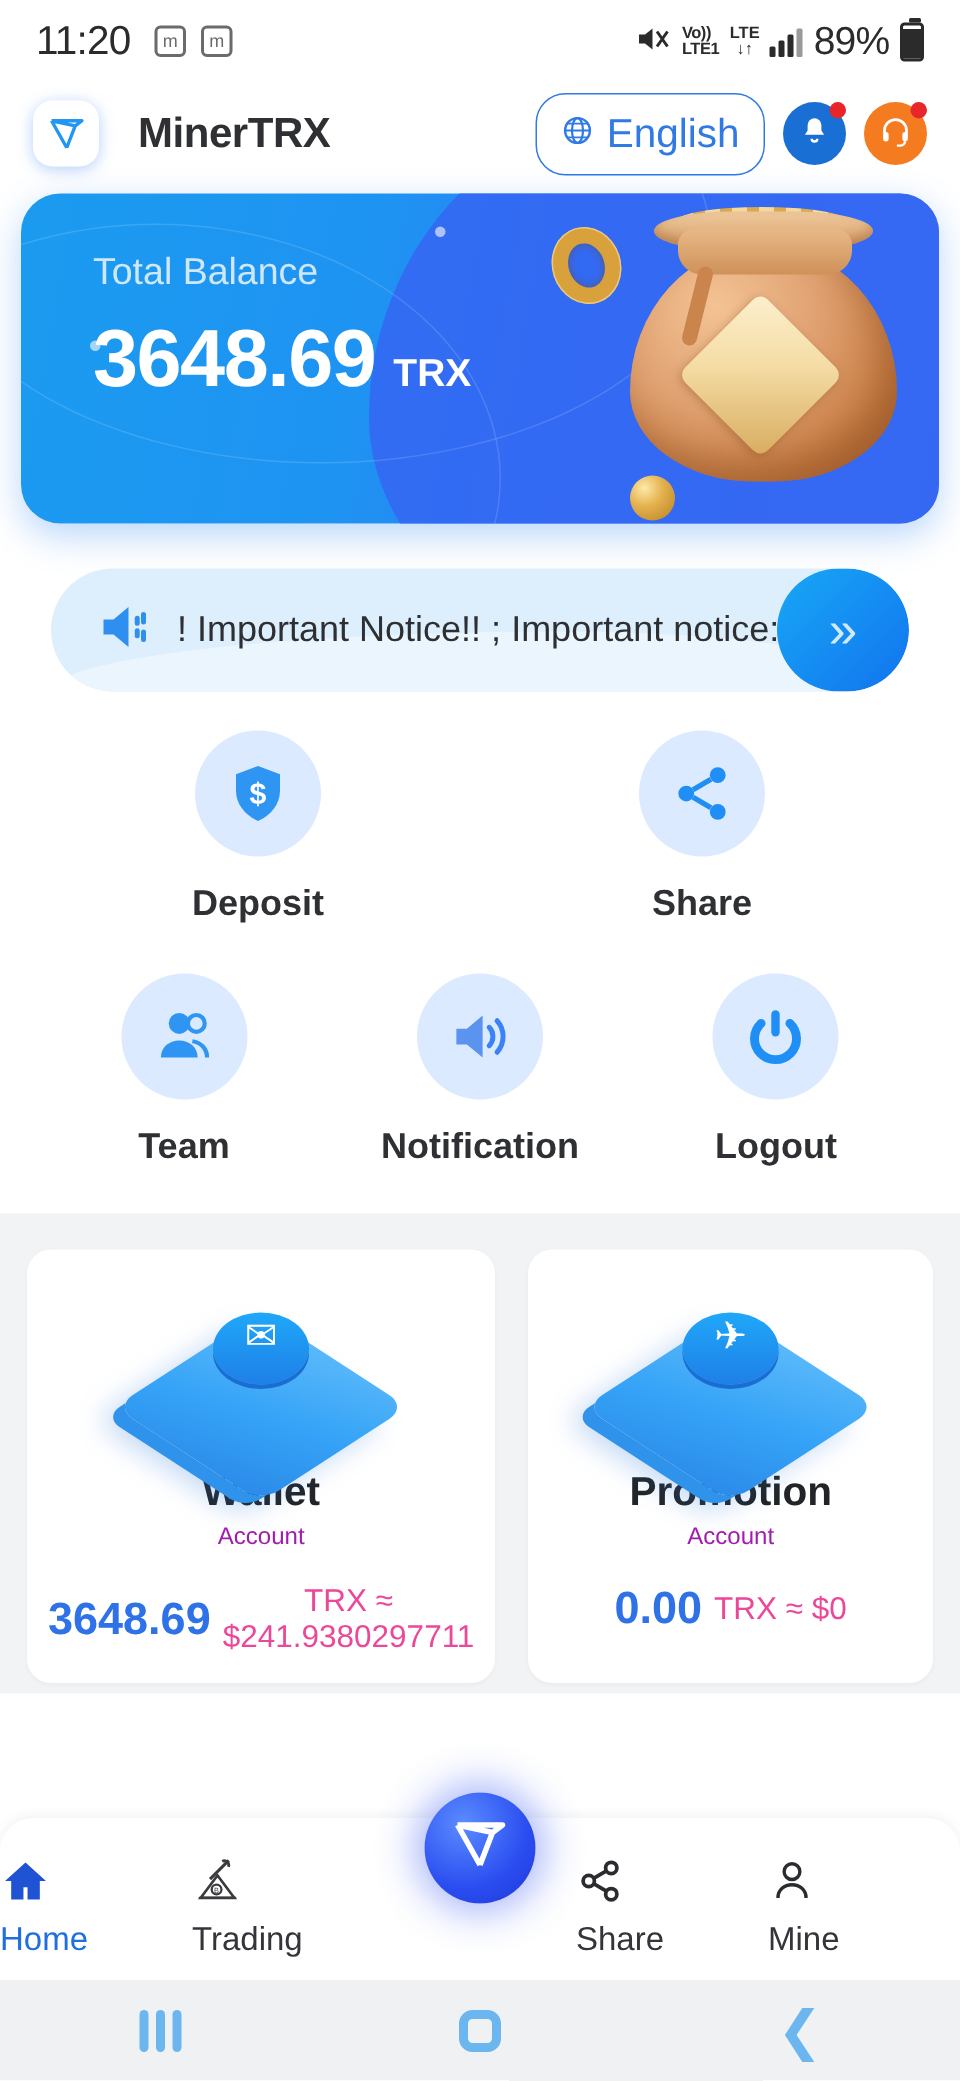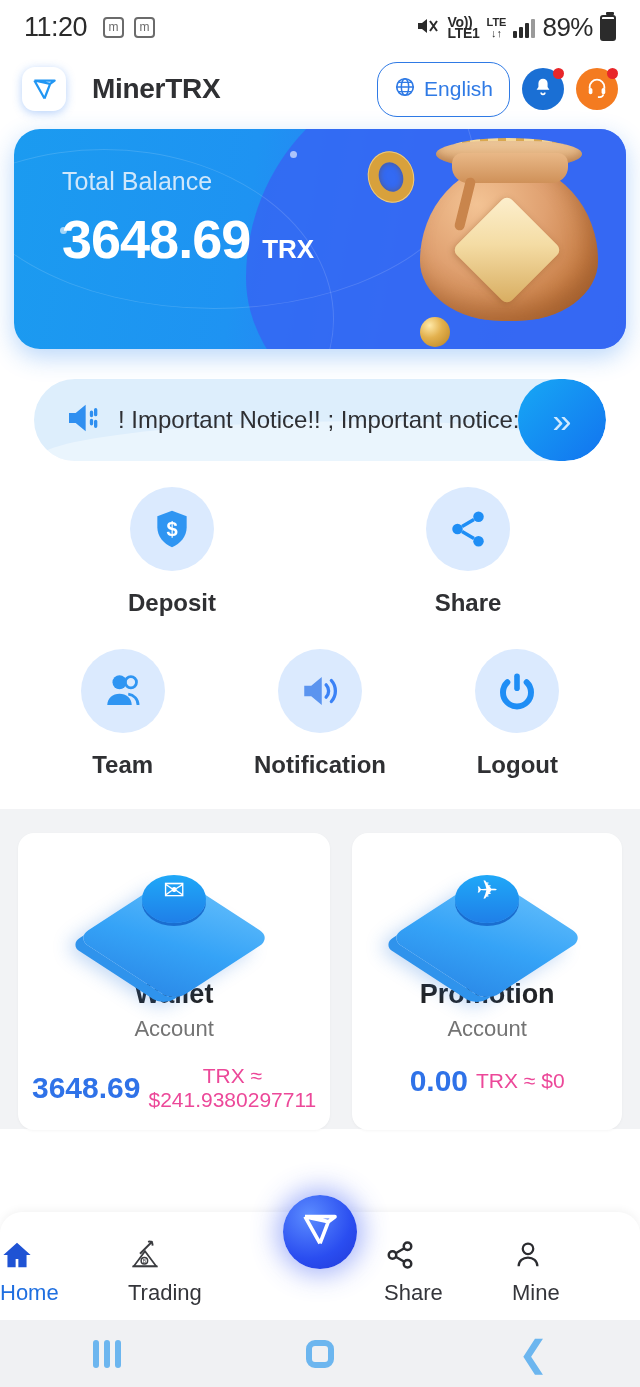--- a/index.html
+++ b/index.html
@@ -17,21 +17,21 @@
     padding:0 24px; color:#2b2b2b;
   }
   .sb-time { font-size:27px; letter-spacing:-0.5px; }
   .sb-appicons { display:flex; gap:10px; margin-left:16px; }
   .sb-appicon {
     width:21px; height:21px; border:2px solid #6b6b6b; border-radius:4px;
     font-size:12px; line-height:17px; text-align:center; color:#6b6b6b;
   }
   .sb-right { margin-left:auto; display:flex; align-items:center; gap:7px; }
   .sb-mute { font-size:20px; line-height:1; }
-  .sb-volte { display:flex; flex-direction:column; font-size:14px; font-weight:normal;
+  .sb-volte { display:flex; flex-direction:column; font-size:11px; font-weight:normal;
               line-height:11px; letter-spacing:-0.3px;justify-content:flex-end; }
   .sb-lte { display:flex; flex-direction:column; font-size:11px; font-weight:bold;
             line-height:11px; align-items:center; }
   .sb-bars { display:flex; align-items:flex-end; gap:2px; height:20px; }
   .sb-bars i { width:4px; background:#2b2b2b; display:block; border-radius:1px; }
   .sb-bars i:nth-child(1){height:7px;} .sb-bars i:nth-child(2){height:11px;}
   .sb-bars i:nth-child(3){height:15px;} .sb-bars i:nth-child(4){height:19px; background:#9a9a9a;}
   .sb-batt-txt { font-size:26px; letter-spacing:-0.5px; }
   .sb-batt { width:16px; height:26px; border:2px solid #2b2b2b; border-radius:3px;
              position:relative; background:linear-gradient(to top,#2b2b2b 89%, #fff 89%); }
@@ -44,21 +44,21 @@
     width:44px; height:44px; border-radius:13px; background:#fff;
     box-shadow:0 2px 10px rgba(40,120,240,0.35);
     display:flex; align-items:center; justify-content:center;
   }
   .app-title { font-size:28px; font-weight:bold; color:#2f3033; margin-left:26px;
                letter-spacing:-0.3px; }
   .hdr-right { margin-left:auto; display:flex; align-items:center; gap:12px; }
   .lang-pill {
     display:flex; align-items:center; gap:8px;
     height:55px; padding:0 16px; border:1.5px solid #2f7ae5; border-radius:20px;
-    color:#2f7ae5; font-size:21px; background:#fff;
+    color:#2f7ae5; font-size:27px; background:#fff;
   }
   .circ-btn { width:42px; height:42px; border-radius:50%; position:relative;
               display:flex; align-items:center; justify-content:center; }
   .circ-btn.bell { background:#1a6fd4; }
   .circ-btn.support { background:#f47b20; }
   .dot-badge { position:absolute; top:0px; right:0px; width:11px; height:11px;
                border-radius:50%; background:#e8262a; }
 
   
   .balance-wrap { padding:6px 14px 0; }
@@ -154,21 +154,21 @@
                transform:rotate(45deg) skew(-12deg,-12deg); border-radius:14px;
                background:linear-gradient(160deg,#62bdfb 0%, #35a3f7 55%, #2b8ae8 100%);
                box-shadow:0 12px 0 -2px #2f93ec, 0 16px 18px rgba(40,120,220,0.28); }
   .cube-knob { position:absolute; left:43px; top:20px; width:64px; height:48px;
                border-radius:50%;
                background:linear-gradient(180deg,#1fa8f8,#1f7fe8);
                box-shadow:0 3px 0 #1a6ed0; }
   .cube-glyph { position:absolute; left:0; right:0; top:22px; text-align:center;
                 color:#fff; font-size:26px; line-height:1; }
   .acct-name { font-size:27px; font-weight:bold; color:#222427; margin-top:6px; }
-  .acct-sub { font-size:22px; color:#737373; margin-top:6px; }
+  .acct-sub { font-size:16px; color:#a21caf; margin-top:6px; }
   .acct-vals { margin-top:22px; display:flex; align-items:center;
                justify-content:center; gap:8px; }
   .acct-num { font-size:30px; font-weight:bold; color:#2f72e8; }
   .acct-unit { font-size:21px; color:#ec4899; line-height:1.15; }
 
   
   .bottomnav { position:absolute; left:0; bottom:67px; width:100%; height:108px;
                background:#fff; border-radius:22px 22px 0 0;
                display:flex; align-items:flex-end; padding-bottom:14px;
                box-shadow:0 -2px 8px rgba(0,0,0,0.05); }

